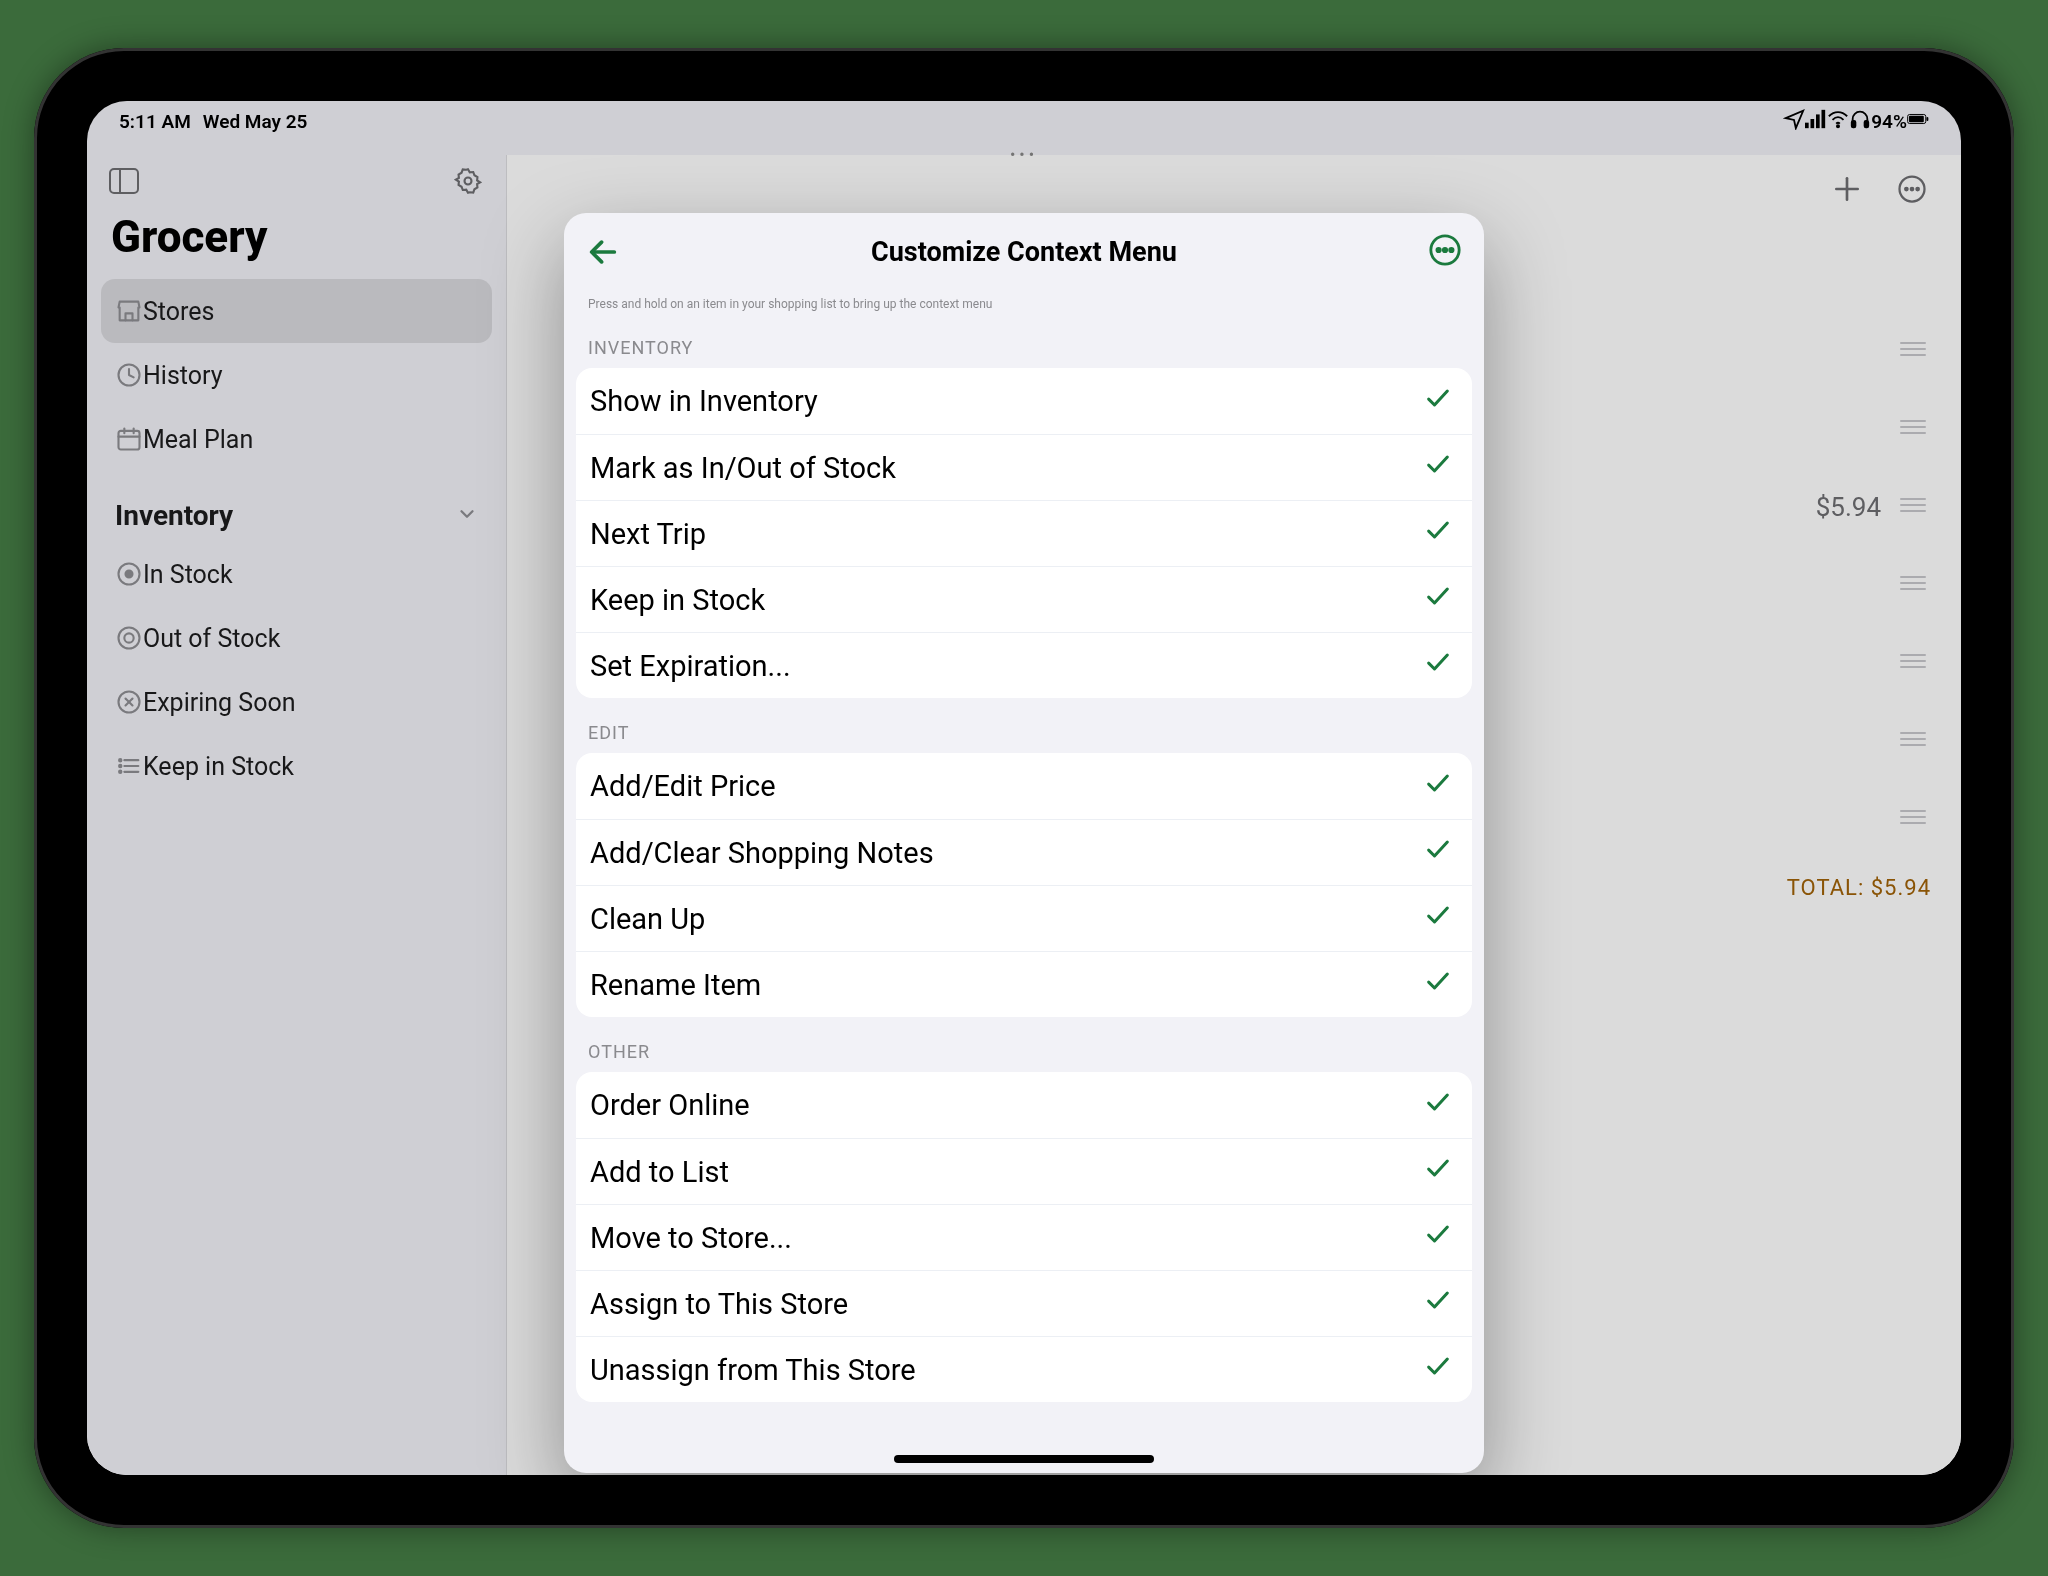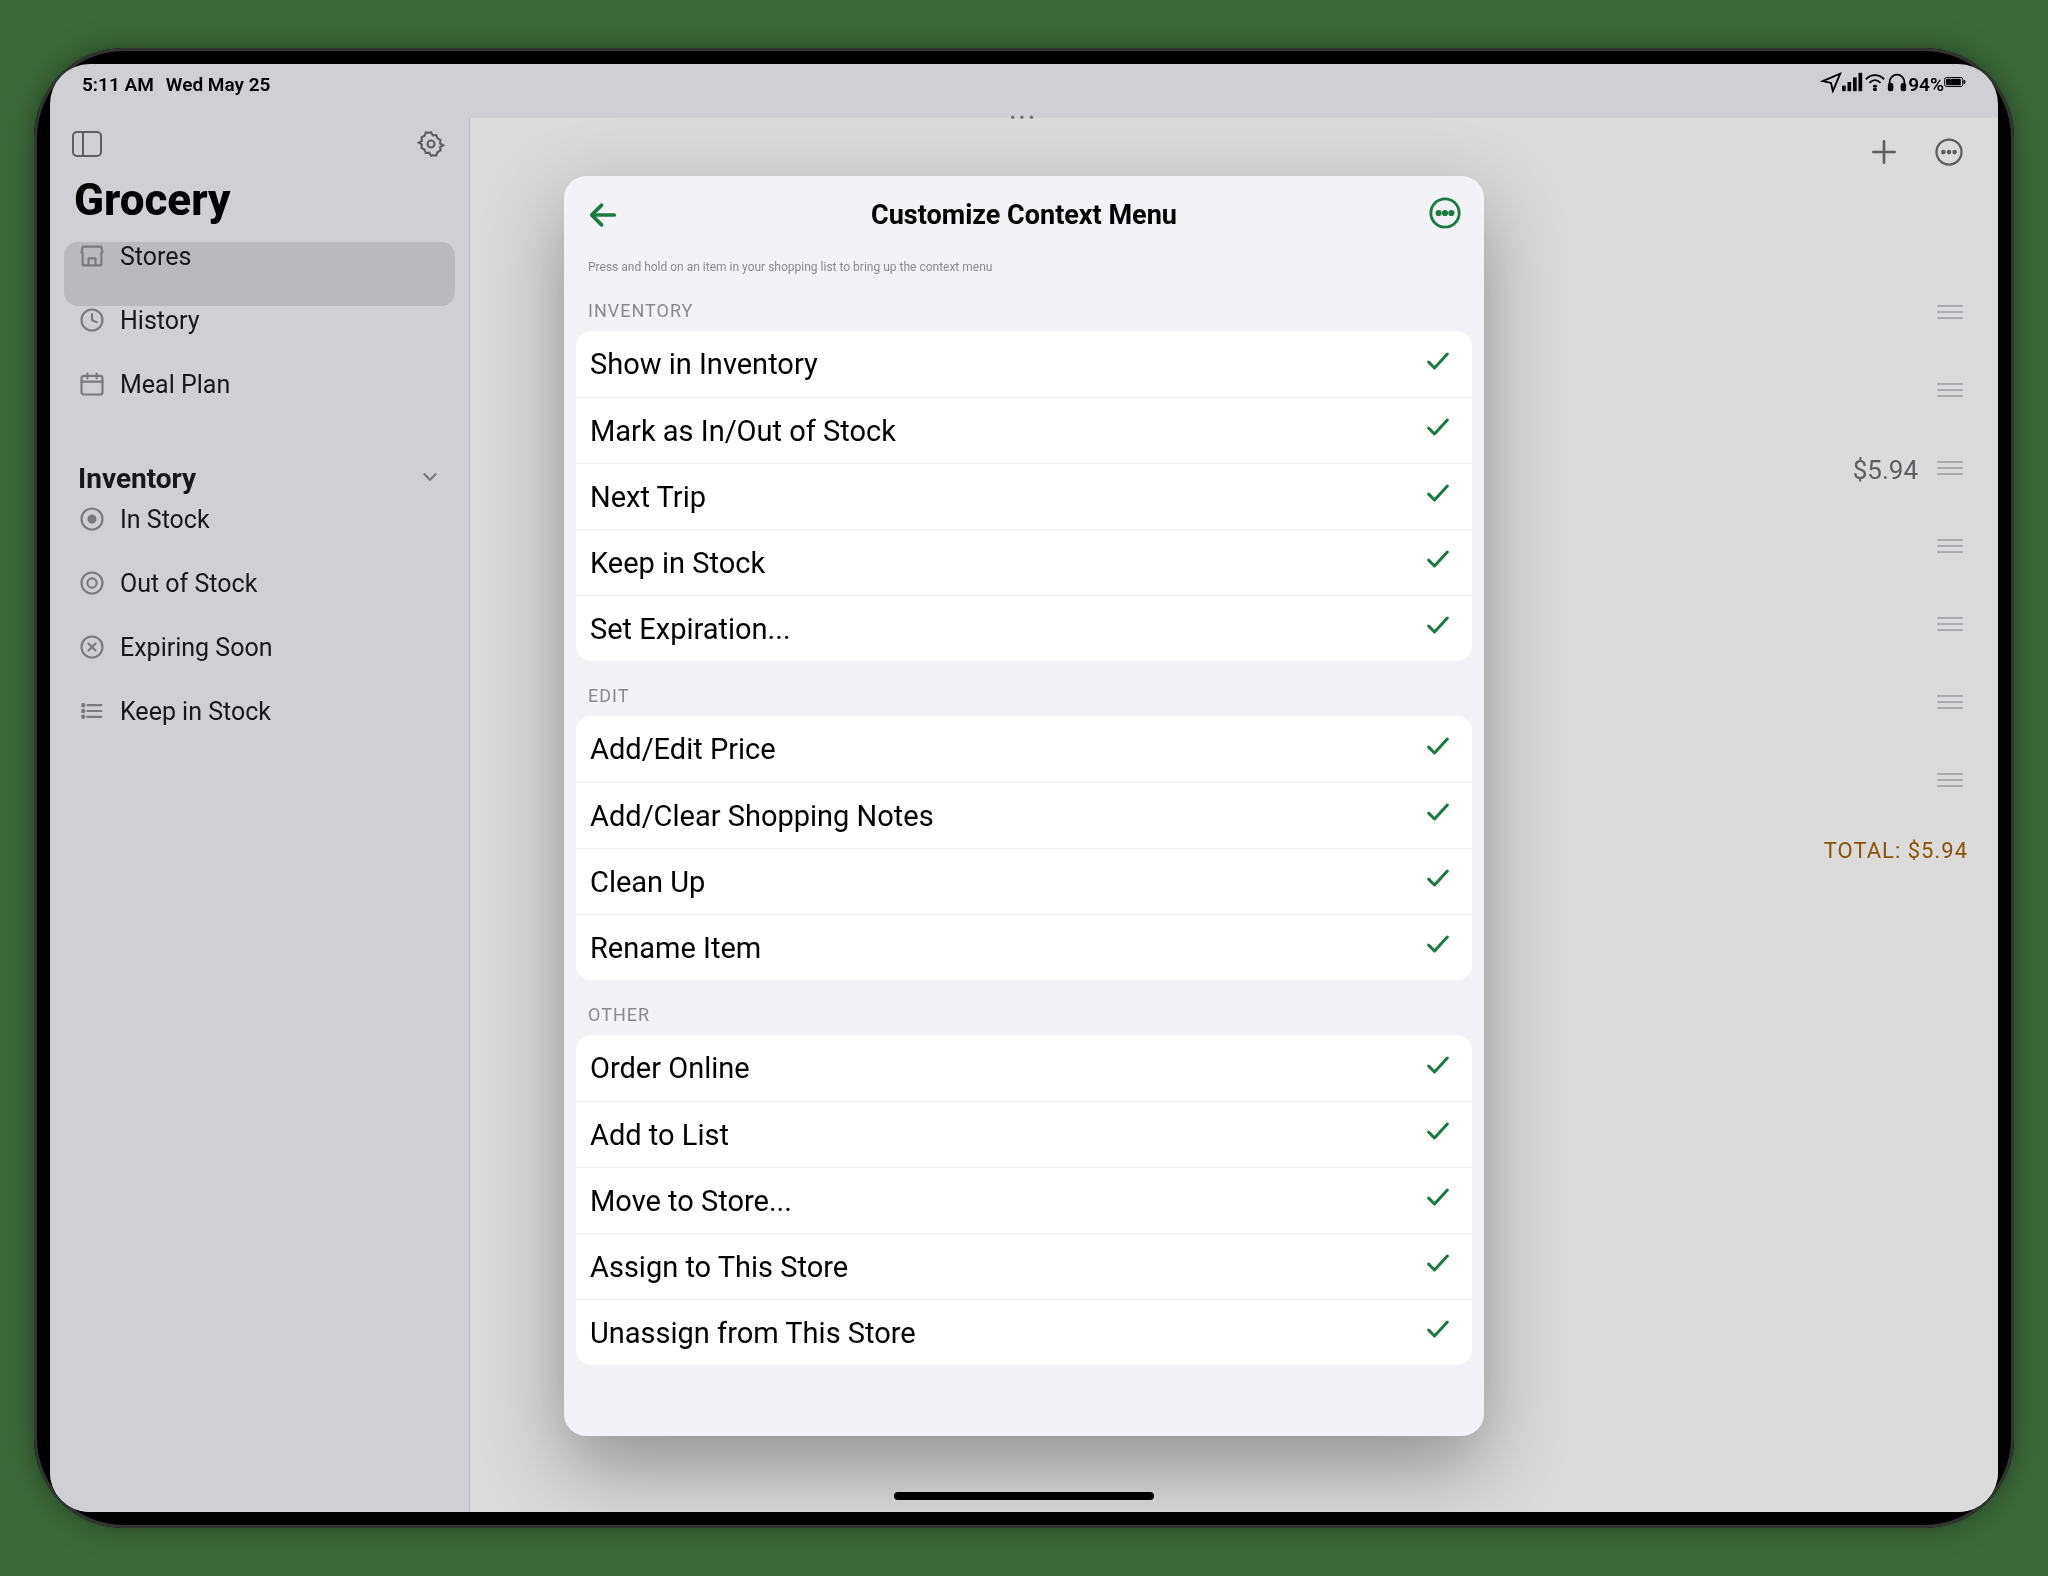--- a/index.html
+++ b/index.html
@@ -11,21 +11,21 @@
     align-items: center;
     justify-content: center;
     width: 2048px;
     height: 1576px;
   }
   .ipad-frame {
     width: 1980px;
     height: 1480px;
     background: #000;
     border-radius: 90px;
-    padding: 16px;
+    padding: 53px;
     box-shadow: 0 0 30px rgba(0,0,0,.4), inset 0 0 0 3px #333;
     position: relative;
   }
   .screen {
     width: 100%;
     height: 100%;
     background: #f2f2f7;
     border-radius: 40px;
     overflow: hidden;
     position: relative;
@@ -67,21 +67,21 @@
   }
   .sidebar-top {
     display:flex; align-items:center; justify-content:space-between;
     padding: 0 10px 12px 8px;
   }
   .panel-icon, .gear-icon { color:#6e6e72; }
   .sidebar h1 {
     font-size:44px; font-weight:800; padding:0 10px 16px 10px;
   }
   .side-item {
-    display:flex; gap:14px;
+    display:flex; align-items:center; 
     height:64px; padding:0 14px;
     border-radius:14px;
     font-size:25px; color:#1c1c1e;
     cursor:pointer;
   }
   .side-item.selected { background:#d9d9de; }
   .side-item .ic { width:28px; height:28px; color:#8e8e93; display:flex; align-items:center; justify-content:center;}
   .side-section {
     display:flex; align-items:center; justify-content:space-between;
     padding: 28px 14px 10px 14px;

